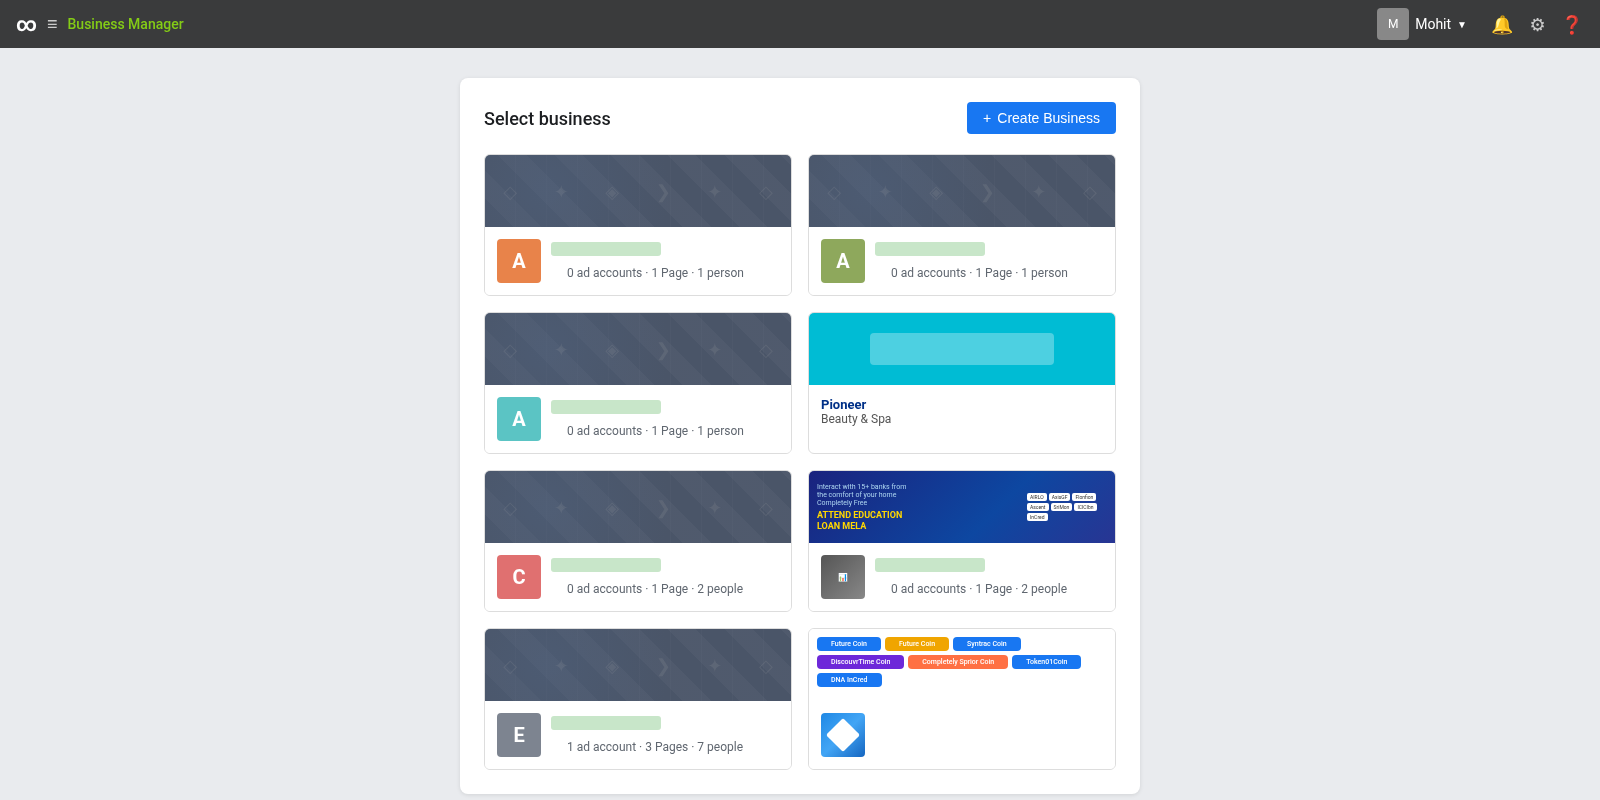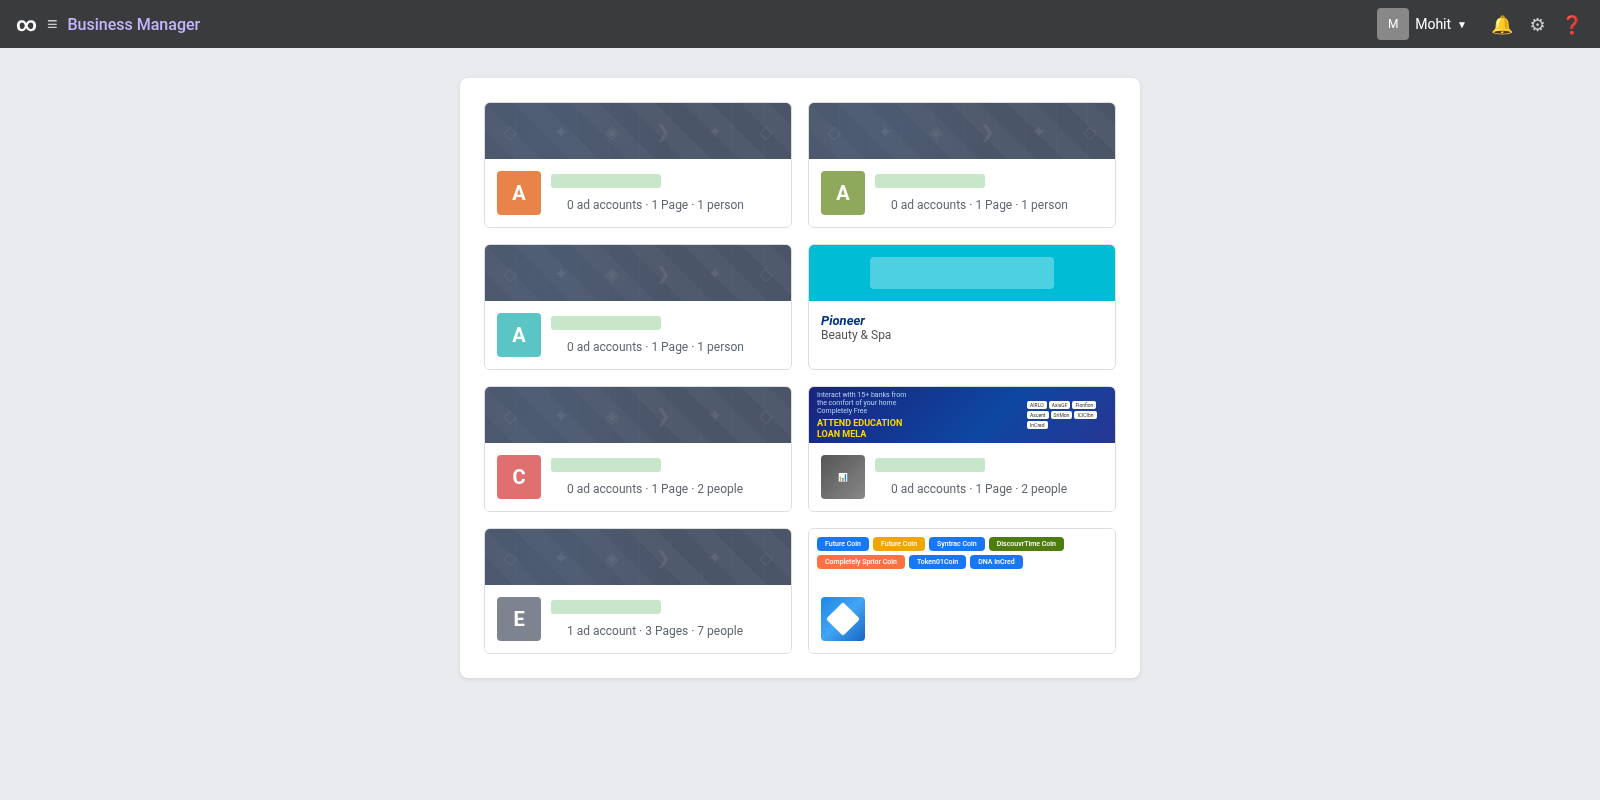--- a/index.html
+++ b/index.html
@@ -10,21 +10,21 @@
       display: flex;
       align-items: center;
       background: #3a3b3c;
       height: 48px;
       padding: 0 16px;
       gap: 12px;
     }
     .nav-logo { display: flex; align-items: center; gap: 10px; }
     .nav-logo-icon { color: #fff; font-size: 20px; font-weight: bold; }
     .nav-hamburger { color: #ccc; font-size: 18px; cursor: pointer; }
-    .nav-title { color: #c4b5fd; font-size: 16px; font-weight: 500; }
+    .nav-title { color: #84cc16; font-size: 14px; font-weight: 500; }
     .nav-spacer { flex: 1; }
     .search-bar {
       display: flex;
       align-items: center;
       background: #555;
       border-radius: 4px;
       padding: 6px 12px;
       gap: 8px;
       width: 340px;
     }
@@ -101,21 +101,21 @@
       gap: 16px;
     }
     .business-card {
       border: 1px solid #ddd;
       border-radius: 6px;
       overflow: hidden;
       cursor: pointer;
       transition: box-shadow 0.2s;
     }
     .card-banner {
-      height: 56px;
+      height: 72px;
       position: relative;
       overflow: hidden;
     }
     .banner-dark {
       background: #4a5568;
       background-image: repeating-linear-gradient(
         45deg,
         transparent,
         transparent 20px,
         rgba(255,255,255,0.03) 20px,
@@ -159,29 +159,29 @@
       background: #fff;
       display: flex;
       flex-wrap: wrap;
       gap: 4px;
       padding: 8px;
       align-items: flex-start;
       align-content: flex-start;
     }
     .pill {
       border-radius: 4px;
-      padding: 3px 8px;
+      padding: 3px 14px;
       font-size: 7px;
       color: #fff;
       font-weight: 500;
     }
     .pill-blue { background: #1877f2; }
     .pill-yellow { background: #f0a500; }
     .pill-orange { background: #ff7043; }
-    .pill-dark { background: #4d7c0f; }
+    .pill-dark { background: #6d28d9; }
 
     .card-info {
       display: flex;
       align-items: center;
       gap: 10px;
       padding: 12px;
       background: #fff;
     }
     .biz-avatar {
       width: 44px; height: 44px;
@@ -288,20 +288,27 @@
   </div>
   <div class="nav-icons">
     <span class="nav-icon">🔔</span>
     <span class="nav-icon">⚙</span>
     <span class="nav-icon">❓</span>
   </div>
 </nav>
 
 <div class="main-content">
   <div class="select-panel">
+    <div class="panel-header">
+      <h2 class="panel-title">Select business</h2>
+      <button class="create-btn">
+        <span>+</span>
+        <span>Create Business</span>
+      </button>
+    </div>
 
     <div class="business-grid">
 
       <div class="business-card">
         <div class="card-banner banner-dark">
           <div class="banner-pattern">
             <span>◇</span>
               <span>✦</span>
               <span>◈</span>
               <span>❯</span>
@@ -358,21 +365,21 @@
         </div>
       </div>
 
       <div class="business-card">
         <div class="card-banner banner-cyan-content">
           <div class="banner-cyan-placeholder"></div>
         </div>
         <div class="card-info">
           <div class="pioneer-logo">
             <div style="display:flex; flex-direction:column; align-items:flex-start;">
-              <span style="font-size:13px; color:#003087; font-weight:bold; font-style:italic;">Pioneer</span>
+              <span style="font-size:13px; color:#003087; font-weight:bold; ">Pioneer</span>
               <span style="font-size:12px; color:#555;">Beauty &amp; Spa</span>
             </div>
           </div>
         </div>
       </div>
 
       <div class="business-card">
         <div class="card-banner banner-dark">
           <div class="banner-pattern">
             <span>◇</span>

